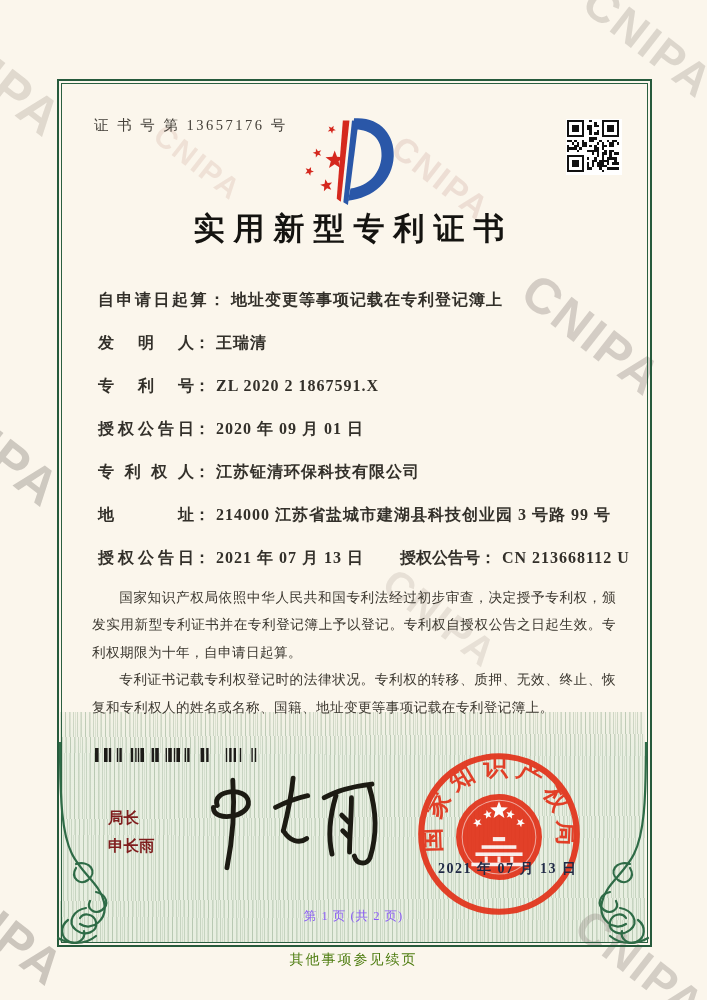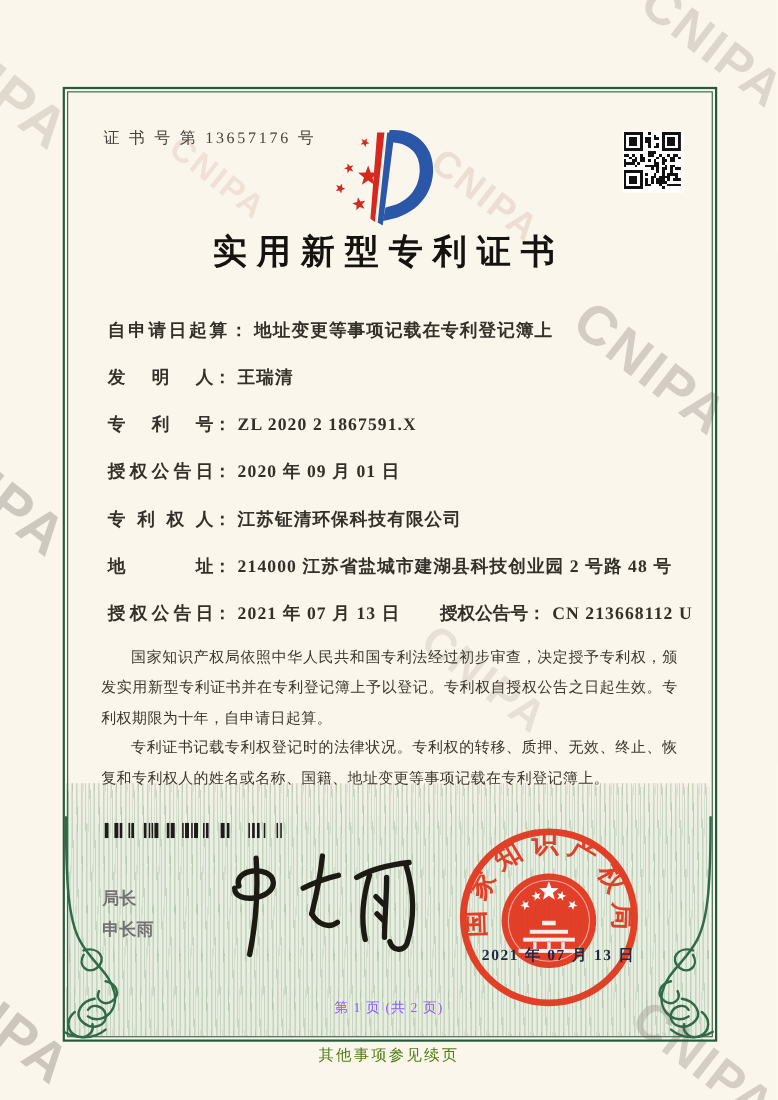--- a/index.html
+++ b/index.html
@@ -29,23 +29,23 @@
   .flabel{display:inline-block;width:96px;text-align:justify;text-align-last:justify;text-justify:inter-character;vertical-align:top;}
   .flabel.wide{width:auto;letter-spacing:2.5px;text-align-last:auto;}
   .colon{display:inline-block;}
   .fvalue{margin-left:6px;letter-spacing:1px;font-weight:bold;}
   .grant{position:absolute;left:98px;top:548px;font-size:16px;font-weight:bold;color:#33302a;white-space:nowrap;}
   .grant .gap{display:inline-block;width:28px;}
   .paras{position:absolute;left:92px;top:584px;width:524px;font-size:13.6px;line-height:2.02;
          text-align:justify;color:#3a362e;letter-spacing:.4px;}
   .paras p{margin:0;text-indent:2em;}
   .barcode{position:absolute;left:95px;top:748px;width:164px;height:14px;z-index:5;}
-  .officer{position:absolute;left:93px;top:804px;z-index:5;
+  .officer{position:absolute;left:108px;top:804px;z-index:5;
            font-family:"Liberation Sans","DejaVu Sans",sans-serif;font-weight:bold;
-           font-size:15.5px;color:#737373;line-height:28px;}
+           font-size:15.5px;color:#7f1d1d;line-height:28px;}
   .signature{position:absolute;left:190px;top:768px;z-index:5;}
   .seal{position:absolute;left:412px;top:747px;z-index:6;}
   .seal-date{position:absolute;left:438px;top:860px;z-index:7;font-size:14px;font-weight:bold;
              color:#202a46;letter-spacing:1.5px;white-space:nowrap;}
   .page-line{position:absolute;left:0;top:908px;width:100%;text-align:center;z-index:5;
              font-size:12.5px;color:#8b5cf6;letter-spacing:1px;}
   .note{position:absolute;left:0;top:951px;width:100%;text-align:center;z-index:4;
         font-size:14px;color:#4d7c0f;letter-spacing:2px;}
 </style>
 </head>
@@ -245,21 +245,21 @@
       <div class="frow">
         <span class="flabel">专利号</span><span class="colon">：</span><span class="fvalue">ZL 2020 2 1867591.X</span>
       </div>
       <div class="frow">
         <span class="flabel">授权公告日</span><span class="colon">：</span><span class="fvalue">2020 年 09 月 01 日</span>
       </div>
       <div class="frow">
         <span class="flabel">专利权人</span><span class="colon">：</span><span class="fvalue">江苏钲清环保科技有限公司</span>
       </div>
       <div class="frow">
-        <span class="flabel">地址</span><span class="colon">：</span><span class="fvalue">214000 江苏省盐城市建湖县科技创业园 2 号路 48 号</span>
+        <span class="flabel">地址</span><span class="colon">：</span><span class="fvalue">214000 江苏省盐城市建湖县科技创业园 3 号路 99 号</span>
       </div>
     </div>
 
     <div class="grant">
       <span class="flabel">授权公告日</span><span class="colon">：</span><span class="fvalue">2021 年 07 月 13 日</span>
       <span class="gap"></span>
       <span>授权公告号</span><span class="colon">：</span><span class="fvalue">CN 213668112 U</span>
     </div>
 
     <div class="paras">

